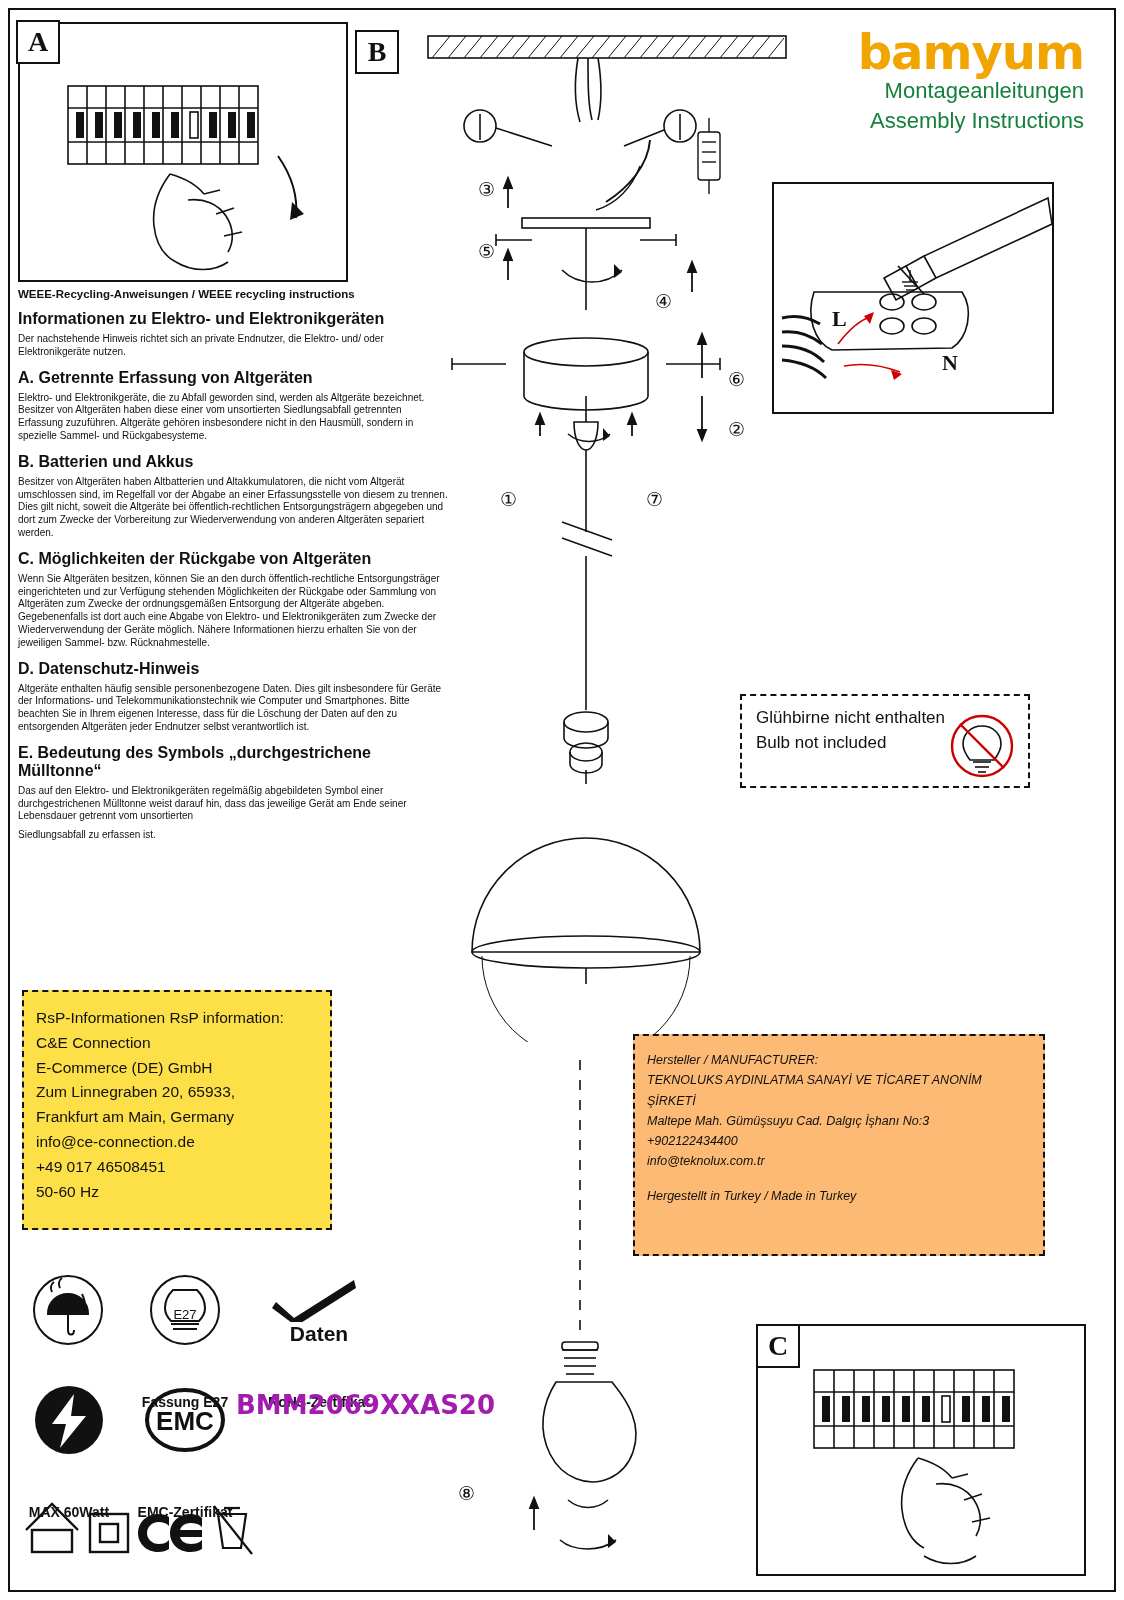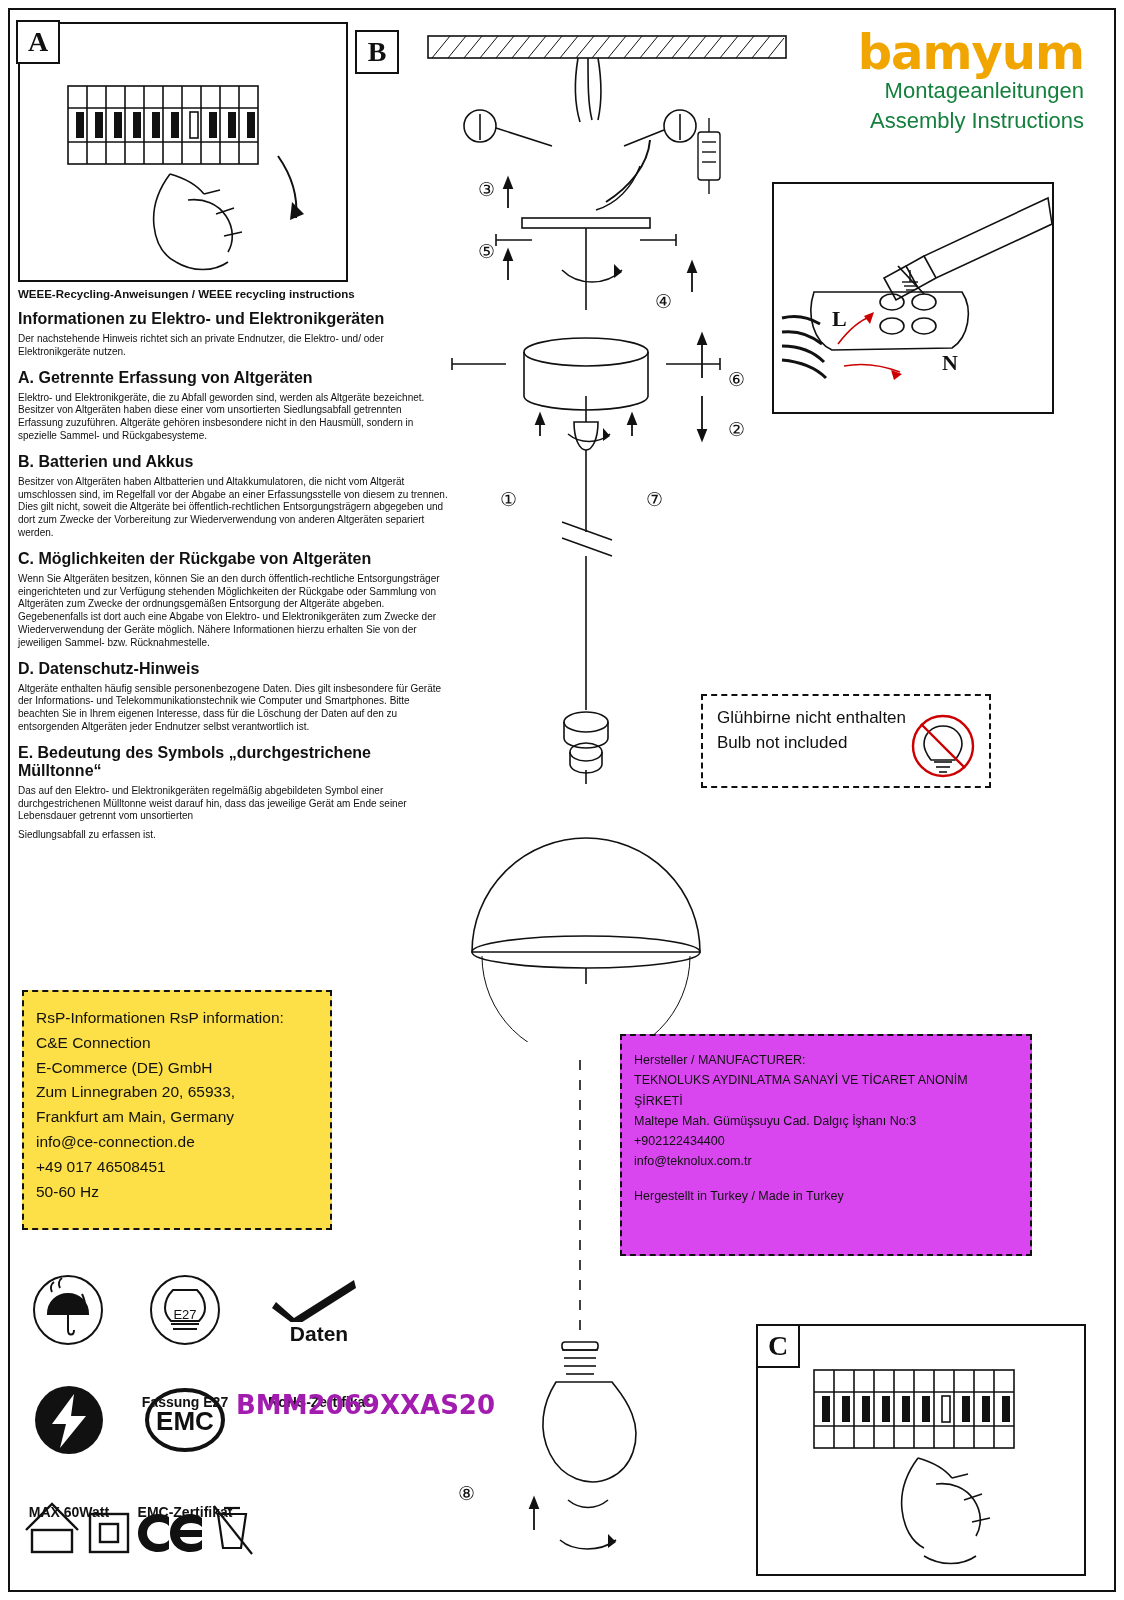--- a/index.html
+++ b/index.html
@@ -34,27 +34,27 @@
   
   #brand{right:40px;top:28px;width:300px;text-align:right;}
   #brand .logo{
     font-family:"DejaVu Sans", sans-serif;
     font-size:48px;font-weight:700;color:#f0a500;letter-spacing:-1px;line-height:1;
   }
   #brand .t1,#brand .t2{font-size:22px;color:#15803d;line-height:1.35;}
   
   #wirebox{left:772px;top:182px;width:282px;height:232px;border:2px solid #111;background:#fff;}
   
-  #bulbnote{left:701px;top:694px;width:290px;height:94px;border:2px dashed #111;background:#fff;}
+  #bulbnote{left:740px;top:694px;width:290px;height:94px;border:2px dashed #111;background:#fff;}
   #bulbnote .l{font-size:17px;color:#111;line-height:1.45;}
   
   #rsp{left:22px;top:990px;width:310px;height:240px;border:2px dashed #111;background:#fde047;padding:14px 12px;}
   #rsp div{font-size:15.5px;color:#111;line-height:1.6;}
   
-  #manu{left:620px;top:1034px;width:412px;height:222px;border:2px dashed #111;background:#d946ef;padding:14px 12px;}
+  #manu{left:633px;top:1034px;width:412px;height:222px;border:2px dashed #111;background:#fdba74;padding:14px 12px;font-style:italic;}
   #manu div{font-size:12.5px;color:#111;line-height:1.62;}
   
   .icolab{font-size:14px;font-weight:700;color:#111;text-align:center;margin-top:48px;}
   
   #panelC{left:756px;top:1324px;width:330px;height:252px;border:2px solid #111;background:#fff;}
   #panelC-label{left:756px;top:1324px;z-index:5;}
   #model{left:236px;top:1390px;font-size:26px;font-weight:700;color:#a21caf;font-family:"DejaVu Sans",sans-serif;}
   .num{font-family:"Liberation Sans",sans-serif;font-size:19px;color:#111;}
   svg{display:block;}
 </style>

